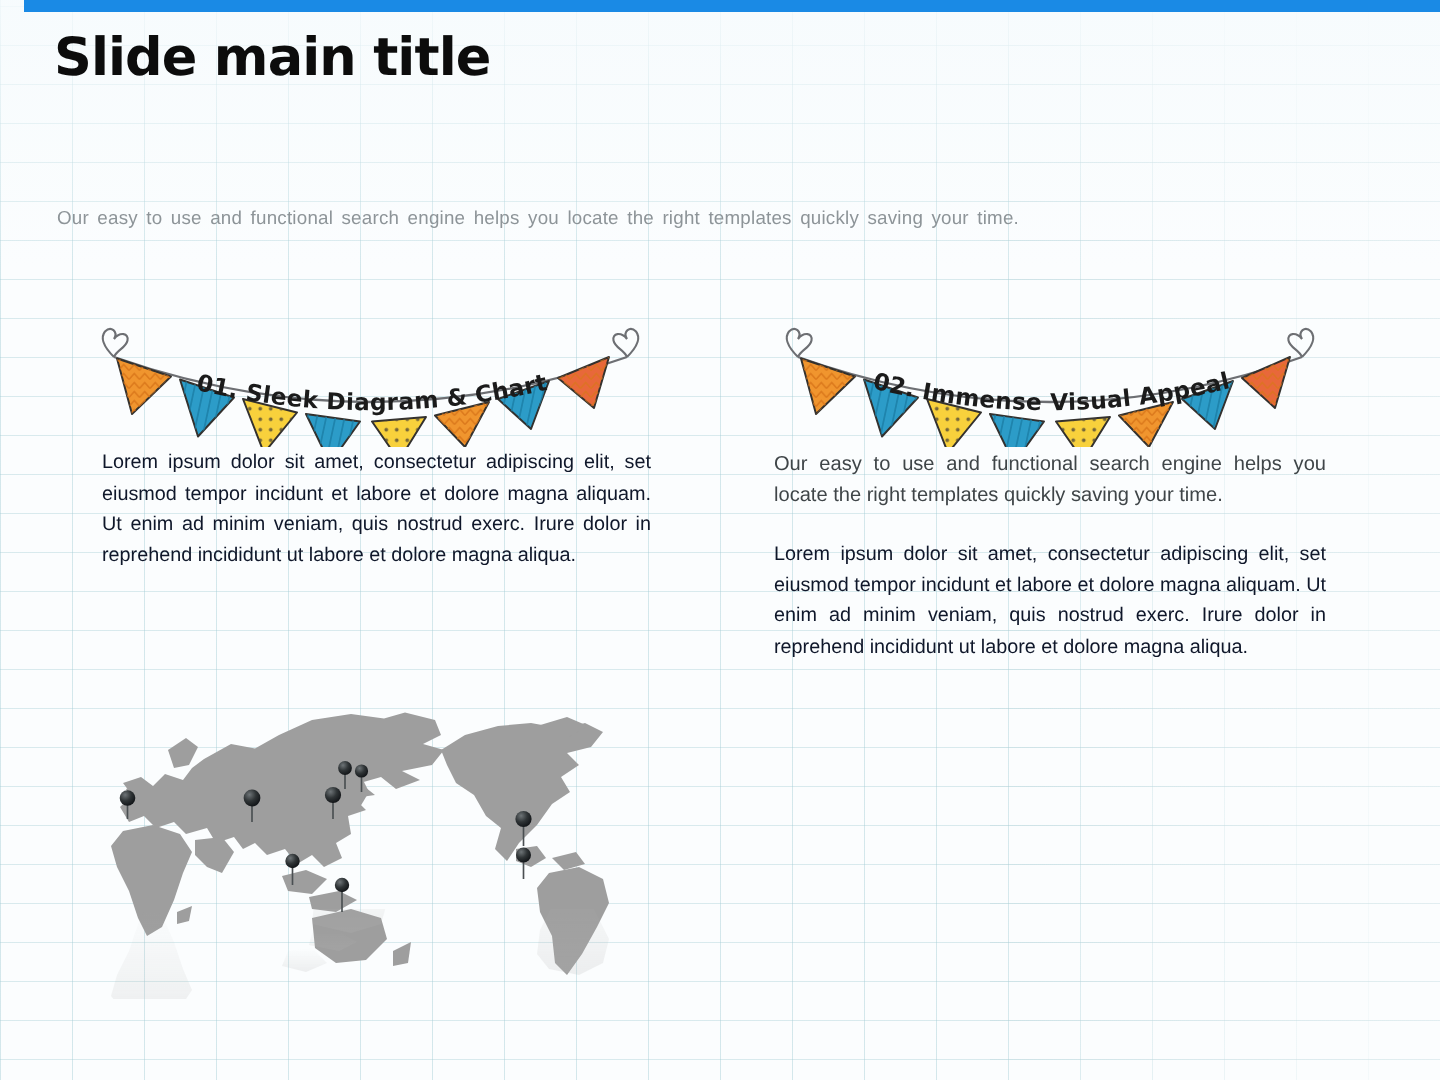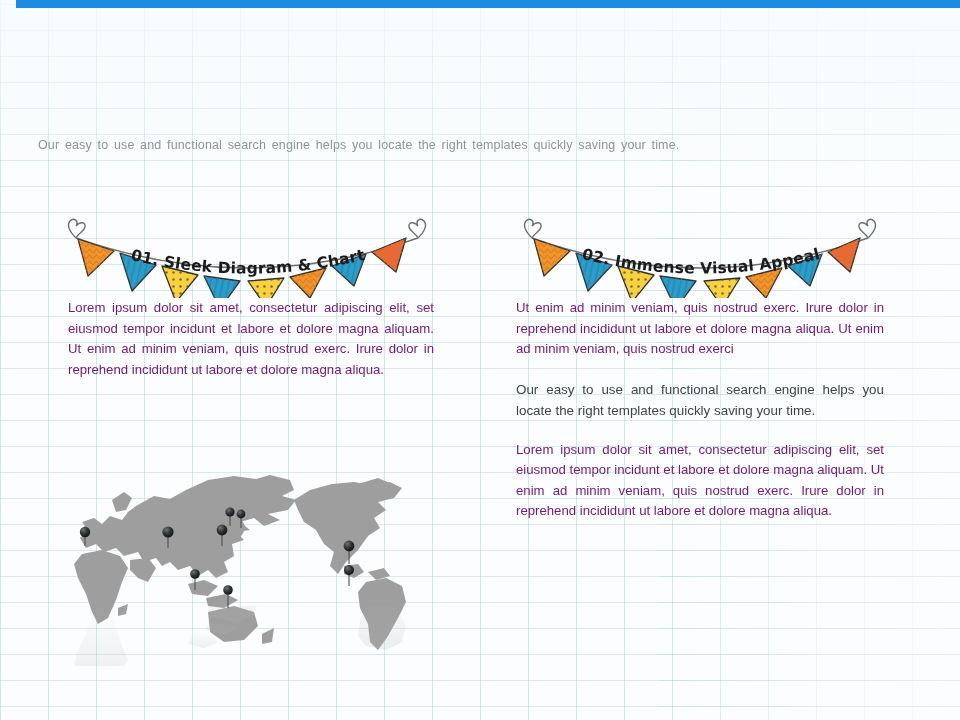--- a/index.html
+++ b/index.html
@@ -113,21 +113,21 @@
     font-weight: bold;
     fill: #1b1b1b;
     letter-spacing: 0.2px;
   }
 
   
   .para {
     font-family: "Liberation Sans", sans-serif;
     font-size: 13.2px;
     line-height: 20.5px;
-    color: #701a75;
+    color: #0f172a;
     text-align: justify;
     margin: 0 0 19px 0;
   }
   .para-alt {
     font-family: "Liberation Sans", sans-serif;
     font-size: 13.4px;
     line-height: 21px;
     color: #3f4548;
     text-align: justify;
     margin: 0 0 19px 0;
@@ -149,20 +149,23 @@
 
 <div id="slide">
 
   <div class="grid-bg"></div>
   <div class="grid-fade-right"></div>
   <div class="grid-hlines-right"></div>
   <div class="page-tint"></div>
 
   <div class="top-bar"></div>
 
+  <div class="header">
+    <h1 class="main-title">Slide main title</h1>
+  </div>
   <p class="sub-desc">Our easy to use and functional  search engine helps you locate  the right  templates  quickly  saving your time.</p>
 
   <div class="col col-left">
 
     <div class="banner">
       <svg width="378" height="92" viewBox="0 0 378 92" xmlns="http://www.w3.org/2000/svg">
         <defs>
           <pattern id="zzL" width="7" height="6" patternUnits="userSpaceOnUse">
             <path d="M0 5 L3.5 1 L7 5" fill="none" stroke="#d9761a" stroke-width="1.1"></path>
           </pattern>
@@ -393,18 +396,17 @@
             <path d="M312,46 L344,32 L334,66 Z" fill="url(#zzR)" opacity="0.7"></path>
           </g>
         </g>
 
         <text class="banner-text">
           <textPath href="#arcR" startOffset="50%" text-anchor="middle">02. Immense Visual Appeal</textPath>
         </text>
       </svg>
     </div>
 
-    <p class="para">Ut enim ad minim veniam, quis nostrud exerc. Irure dolor in reprehend incididunt ut labore et dolore magna aliqua. Ut enim ad minim veniam, quis nostrud exerci</p>
     <p class="para-alt">Our easy to use and functional search engine helps you locate the right templates quickly saving your time.</p>
     <p class="para">Lorem ipsum dolor sit amet, consectetur adipiscing elit, set eiusmod tempor incidunt et labore et dolore magna aliquam. Ut enim ad minim veniam, quis nostrud exerc. Irure dolor in reprehend incididunt ut labore et dolore magna aliqua.</p>
   </div>
 
 </div>
 
 </body></html>

